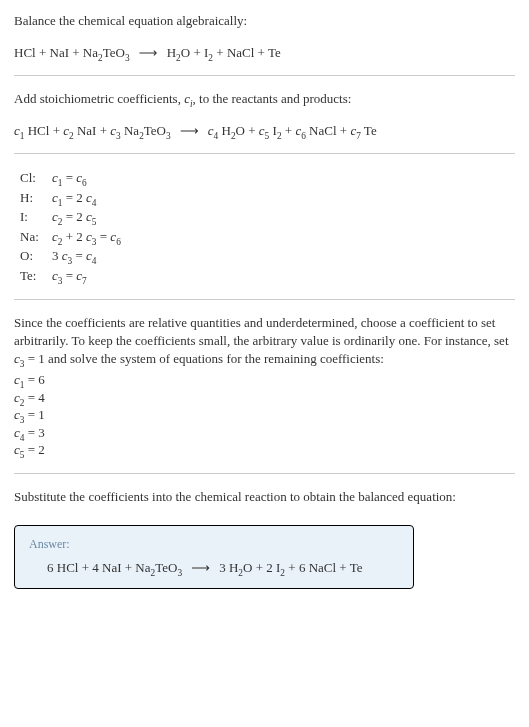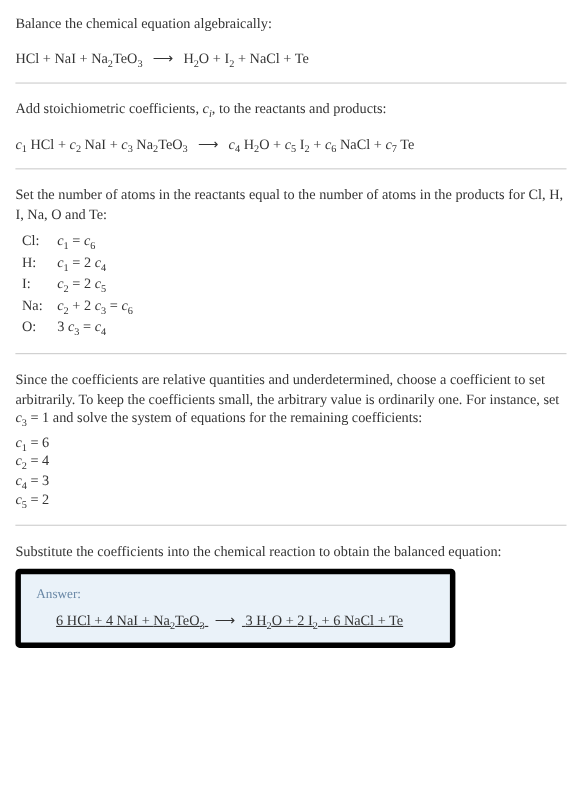--- a/index.html
+++ b/index.html
@@ -49,36 +49,35 @@
     min-width: 26px;
   }
   .coeff-list {
     margin-top: 4px;
   }
   .coeff-list div {
     padding: 0;
     line-height: 1.35;
   }
   .answer-box {
-    border: 5px solid #000000;
+    border: 1px solid #000000;
     background: #eaf2f9;
     border-radius: 4px;
     padding: 10px 14px 12px 14px;
-    margin-top: 8px;
+    margin-top: 20px;
     width: 400px;
     box-sizing: border-box;
   }
   .answer-label {
     color: #6a88a6;
     font-size: 12px;
     margin-bottom: 6px;
   }
   .answer-eq {
     padding-left: 18px;
-    text-decoration: underline;
   }
   .ital { font-style: italic; }
 </style>
 </head>
 <body>
 
 <div class="section">
   <div>Balance the chemical equation algebraically:</div>
   <div class="eqline">
     <span>
@@ -100,21 +99,20 @@
   <div class="eqline">
     <span class="ital">c</span><sub>1</sub><span> HCl</span><span> + </span><span class="ital">c</span><sub>2</sub><span> NaI</span><span> + </span><span class="ital">c</span><sub>3</sub><span> Na</span><sub>2</sub><span>TeO</span><sub>3</sub>
     <span class="arrow">⟶</span>
     <span class="ital">c</span><sub>4</sub><span> H</span><sub>2</sub><span>O</span><span> + </span><span class="ital">c</span><sub>5</sub><span> I</span><sub>2</sub><span> + </span><span class="ital">c</span><sub>6</sub><span> NaCl</span><span> + </span><span class="ital">c</span><sub>7</sub><span> Te</span>
   </div>
 </div>
 
 <hr class="rule">
 
 <div class="section">
-  <div>Set the number of atoms in the reactants equal to the number of atoms in the products for Cl, H, I, Na, O and Te:</div>
   <table class="atoms">
     <tbody>
         <tr>
       <td class="el">Cl:</td>
       <td><span class="ital">c</span><sub>1</sub><span> = </span><span class="ital">c</span><sub>6</sub></td>
     </tr>
     <tr>
       <td class="el">H:</td>
       <td><span class="ital">c</span><sub>1</sub><span> = </span><span>2 </span><span class="ital">c</span><sub>4</sub></td>
     </tr>
@@ -123,33 +121,38 @@
       <td><span class="ital">c</span><sub>2</sub><span> = </span><span>2 </span><span class="ital">c</span><sub>5</sub></td>
     </tr>
     <tr>
       <td class="el">Na:</td>
       <td><span class="ital">c</span><sub>2</sub><span> + 2 </span><span class="ital">c</span><sub>3</sub><span> = </span><span class="ital">c</span><sub>6</sub></td>
     </tr>
     <tr>
       <td class="el">O:</td>
       <td><span>3 </span><span class="ital">c</span><sub>3</sub><span> = </span><span class="ital">c</span><sub>4</sub></td>
     </tr>
+    <tr>
+      <td class="el">Te:</td>
+      <td><span class="ital">c</span><sub>3</sub><span> = </span><span class="ital">c</span><sub>7</sub></td>
+    </tr>
   </tbody>
     </table>
 </div>
 
 <hr class="rule">
 
 <div class="section">
   <div>
     <span>Since the coefficients are relative quantities and underdetermined, choose a coefficient to set arbitrarily. To keep the coefficients small, the arbitrary value is ordinarily one. For instance, set </span><span class="ital">c</span><sub>3</sub><span> = 1 and solve the system of equations for the remaining coefficients:</span>
   </div>
   <div class="coeff-list">
     <div><span class="ital">c</span><sub>1</sub><span> = 6</span></div>
     <div><span class="ital">c</span><sub>2</sub><span> = 4</span></div>
+    <div><span class="ital">c</span><sub>3</sub><span> = 1</span></div>
     <div><span class="ital">c</span><sub>4</sub><span> = 3</span></div>
     <div><span class="ital">c</span><sub>5</sub><span> = 2</span></div>
   </div>
 </div>
 
 <hr class="rule">
 
 <div class="section">
   <div>Substitute the coefficients into the chemical reaction to obtain the balanced equation:</div>
   <div class="answer-box">

